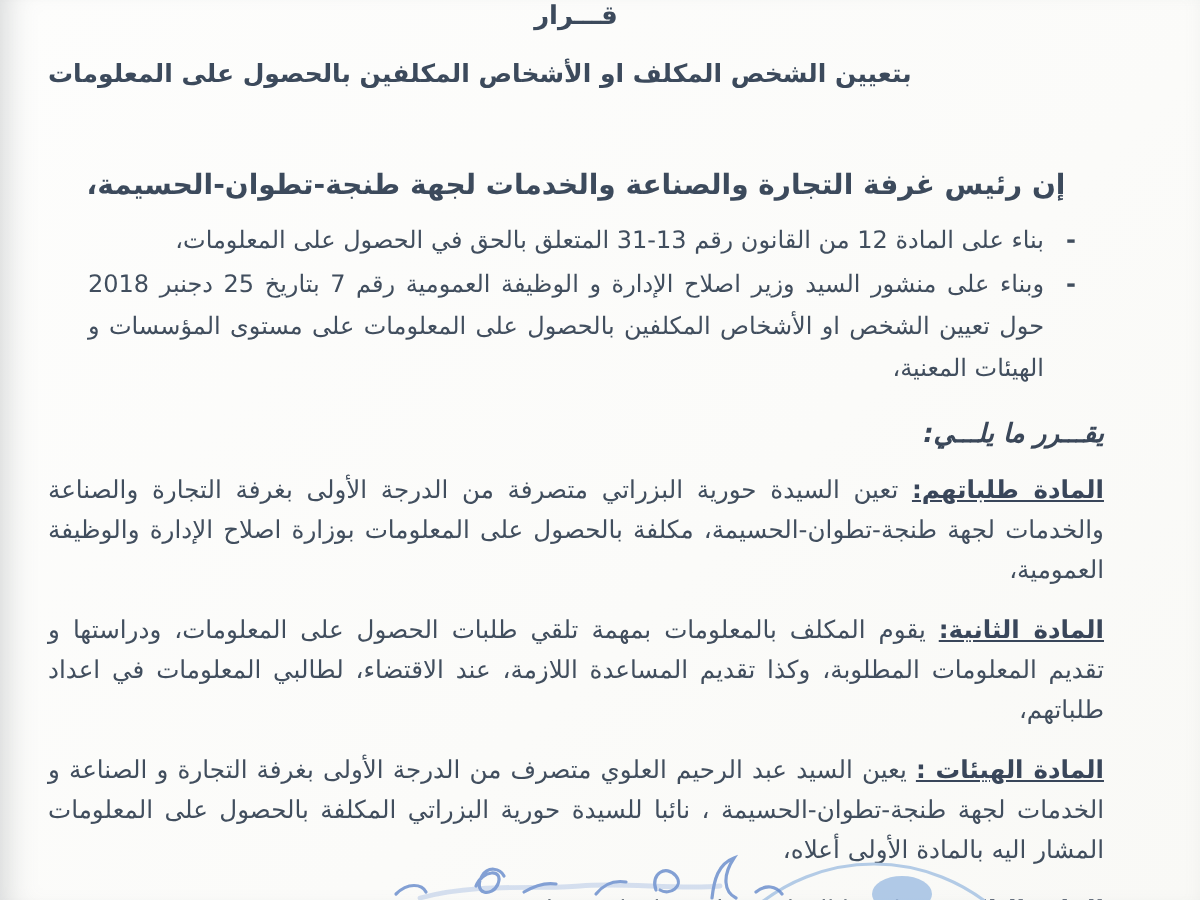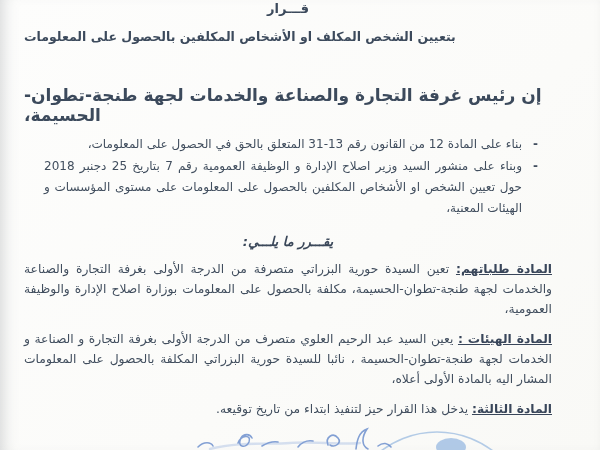--- a/index.html
+++ b/index.html
@@ -33,23 +33,23 @@
   }
   .subtitle {
     text-align: left;
     font-size: 12.5px;
     font-weight: bold;
     margin-top: 13px;
     color: #3c4a5c;
   }
   .preamble {
     margin-top: 41px;
-    font-size: 17px;
+    font-size: 14px;
     font-weight: bold;
-    text-align: left;
+    text-align: center;
     color: #3c4a5c;
   }
   ul.considerations {
     list-style: none;
     margin: 9px 14px 0 0;
     padding: 0;
   }
   ul.considerations li {
     display: flex;
     gap: 11px;
@@ -61,21 +61,21 @@
     flex: 0 0 auto;
     font-weight: bold;
   }
   ul.considerations .ctext {
     flex: 1 1 auto;
     text-align: justify;
     text-align-last: right;
     margin-left: 20px;
   }
   .decision {
-    text-align: center;
+    text-align: right;
     font-size: 13px;
     font-weight: bold;
     font-style: italic;
     margin-top: 15px;
     color: #3a4759;
   }
   p.article {
     margin: 10px 0 0 0;
     font-size: 12.3px;
     line-height: 20px;
@@ -115,20 +115,23 @@
       <span class="ctext">وبناء على منشور السيد وزير اصلاح الإدارة و الوظيفة العمومية رقم 7 بتاريخ 25 دجنبر 2018 حول تعيين الشخص او الأشخاص المكلفين بالحصول على المعلومات على مستوى المؤسسات و الهيئات المعنية،</span>
     </li>
   </ul>
 
   <div class="decision">يقـــرر ما يلـــي:</div>
 
   <p class="article">
     <span class="alabel">المادة طلباتهم:</span><span class="atext"> تعين السيدة حورية البزراتي متصرفة من الدرجة الأولى بغرفة التجارة والصناعة والخدمات لجهة طنجة-تطوان-الحسيمة، مكلفة بالحصول على المعلومات بوزارة اصلاح الإدارة والوظيفة العمومية،</span>
   </p>
 
+  <p class="article">
+    <span class="alabel">المادة الثانية:</span><span class="atext"> يقوم المكلف بالمعلومات بمهمة تلقي طلبات الحصول على المعلومات، ودراستها و تقديم المعلومات المطلوبة، وكذا تقديم المساعدة اللازمة، عند الاقتضاء، لطالبي المعلومات في اعداد طلباتهم،</span>
+  </p>
 
   <p class="article">
     <span class="alabel">المادة الهيئات :</span><span class="atext"> يعين السيد عبد الرحيم العلوي متصرف من الدرجة الأولى بغرفة التجارة و الصناعة و الخدمات لجهة طنجة-تطوان-الحسيمة ، نائبا للسيدة حورية البزراتي المكلفة بالحصول على المعلومات المشار اليه بالمادة الأولى أعلاه،</span>
   </p>
 
   <p class="article">
     <span class="alabel">المادة الثالثة:</span><span class="atext"> يدخل هذا القرار حيز لتنفيذ ابتداء من تاريخ توقيعه.</span>
   </p>
 
   <svg class="sig-block" width="600" height="34" viewBox="0 0 600 34">

